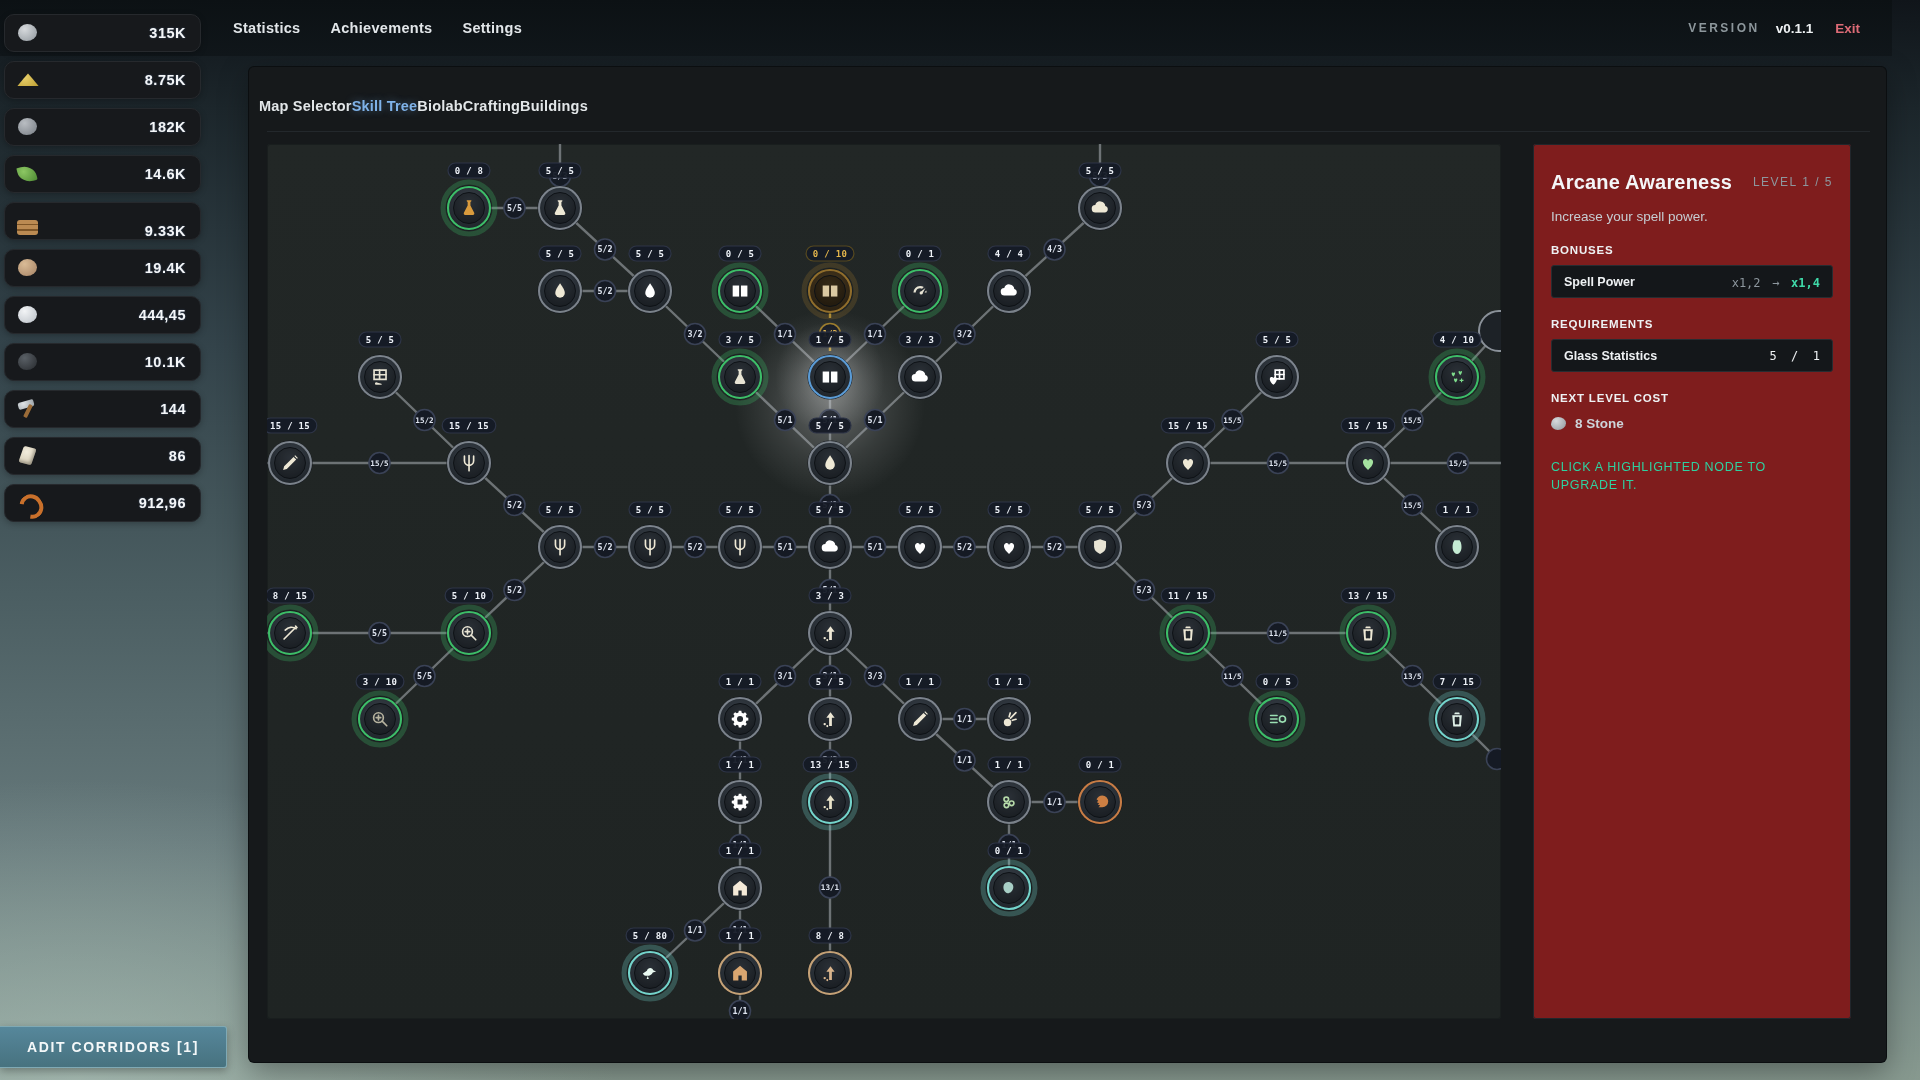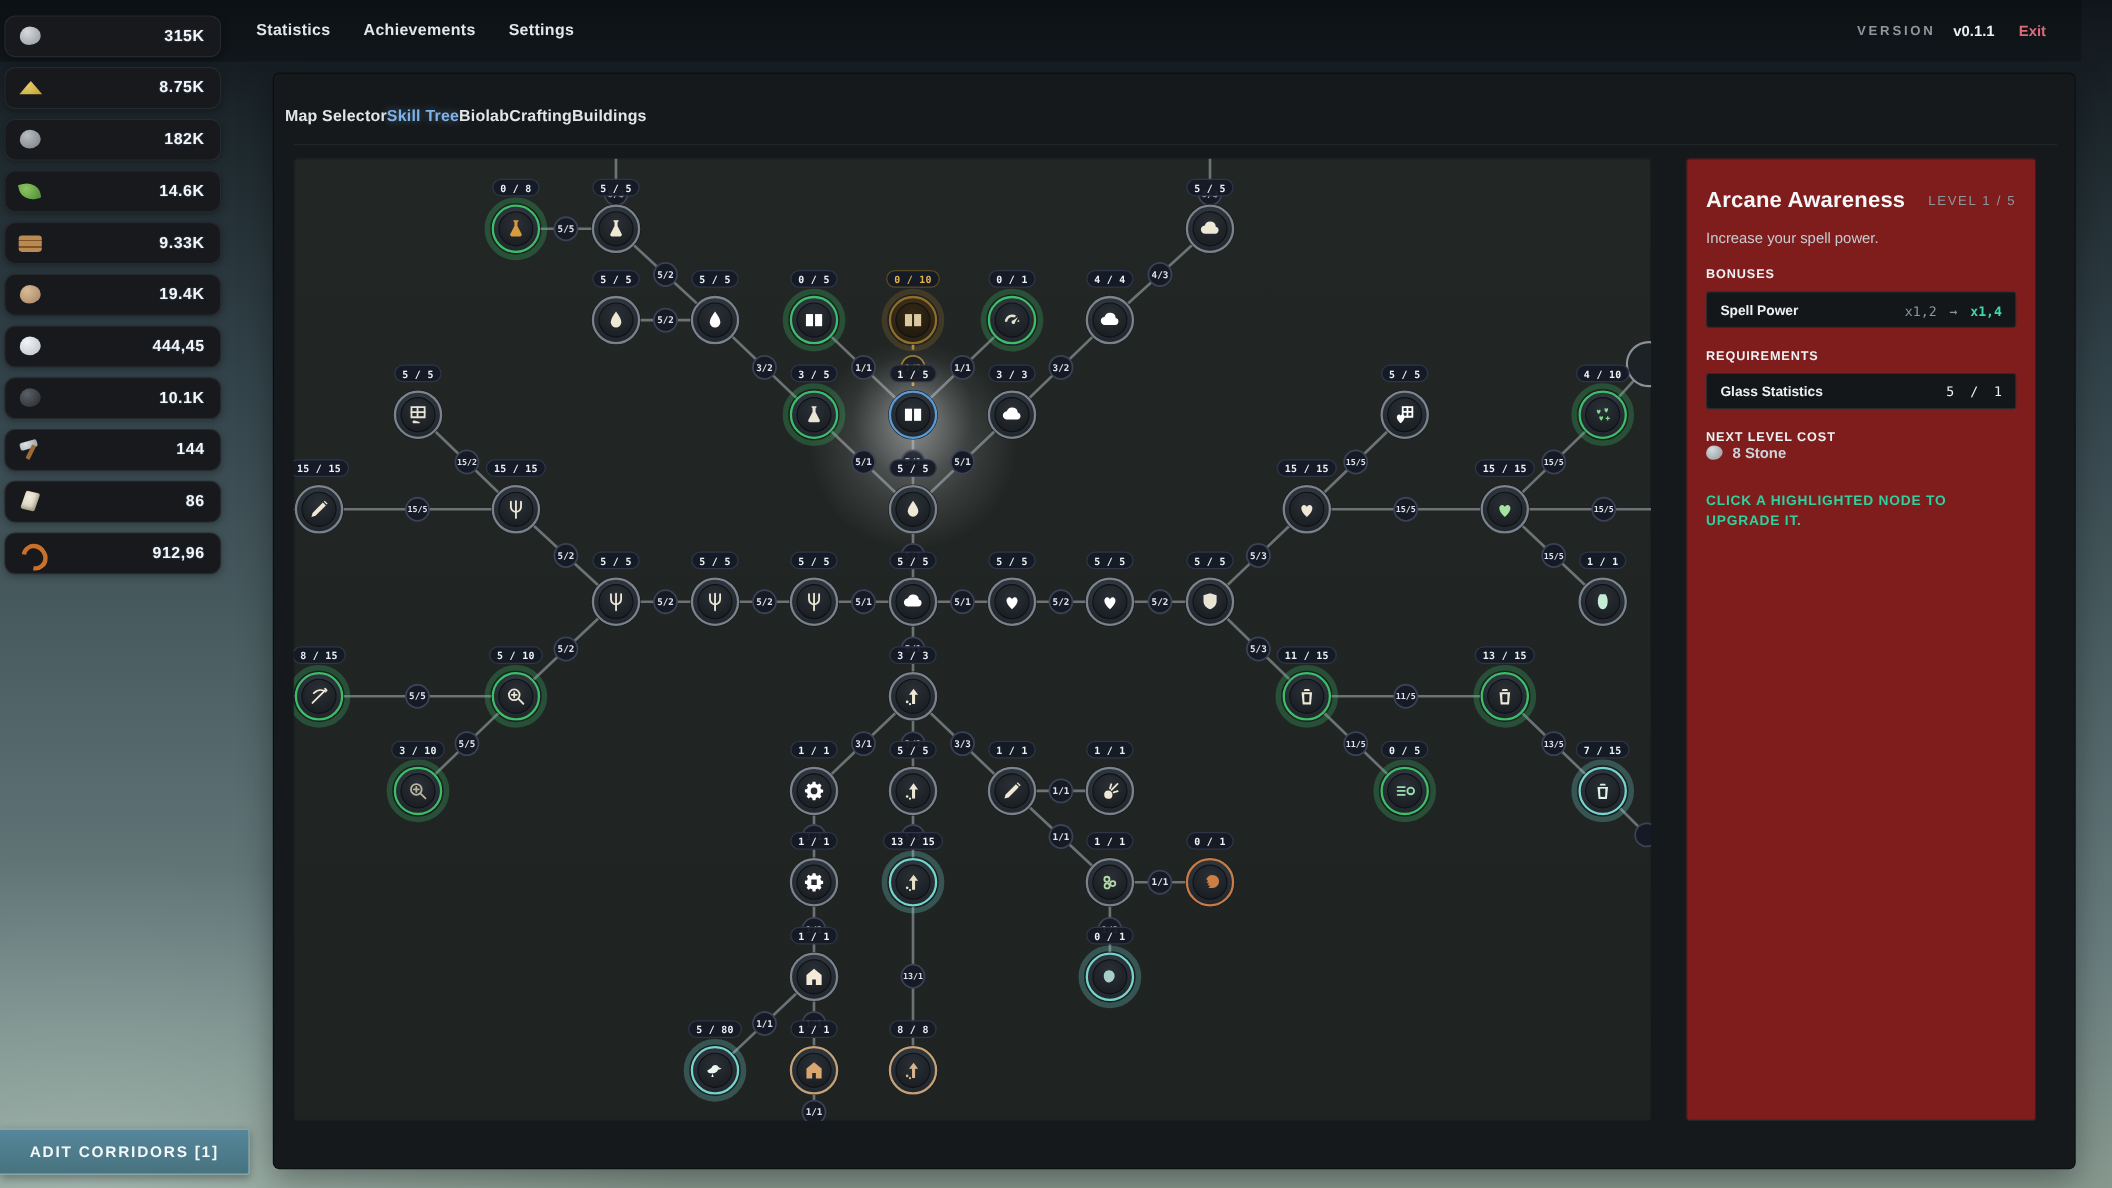--- a/index.html
+++ b/index.html
@@ -57,25 +57,25 @@
   .rp-desc{margin-top:15px;color:#c6cdd2;font-size:13.5px}
   .rp-sec{margin-top:20px;color:#eef1f3;font-size:11.5px;font-weight:bold;letter-spacing:.8px}
   .rp-row{margin-top:9px;background:#14171a;border:1px solid #272c31;border-radius:3px;height:31px;
     display:flex;align-items:center;justify-content:space-between;padding:0 12px}
   .rp-row-label{color:#eef1f3;font-size:12.5px;font-weight:bold}
   .mono{font-family:"DejaVu Sans Mono",monospace}
   .bonus-from{color:#8d979e;font-size:12px}
   .bonus-arrow{color:#8d979e;font-size:12px;margin:0 2px}
   .bonus-to{color:#3fd9a8;font-size:12px;font-weight:bold}
   .req-val{color:#eef1f3;font-size:12px}
-  .cost-row{display:flex;align-items:center;gap:9px}
+  .cost-row{margin-top:12px;display:flex;align-items:center;gap:9px}
   .cost-icon{width:15px;height:13px;border-radius:48% 52% 55% 45%/55% 48% 52% 45%;
     background:radial-gradient(circle at 35% 30%,#d7dadd,#8f969c)}
   .cost-text{color:#cdd4d9;font-size:13.5px;font-weight:bold}
-  .rp-note{margin-top:28px;color:#2fd1a0;font-size:12.5px;font-weight:bold;letter-spacing:.7px;width:250px;line-height:1.4}
+  .rp-note{margin-top:28px;color:#2fd1a0;font-size:12.5px;font-weight:normal;letter-spacing:.7px;width:250px;line-height:1.4}
   
   .adit-btn{position:absolute;left:0;top:1026px;width:226px;height:40px;z-index:6;
     background:linear-gradient(#56879b,#47727f);border:1px solid #7fa9b4;border-left:none;border-radius:0 3px 3px 0;
     display:flex;align-items:center;justify-content:center;color:#f4f8f9;font-size:14px;font-weight:bold;letter-spacing:1.6px;
     box-shadow:0 3px 8px rgba(0,0,0,.3)}
 </style>
 </head>
 <body>
 
 <div class="header">
@@ -109,21 +109,21 @@
         <i class="shape-blob" style="background:radial-gradient(circle at 35% 30%, #b9bdc2, #777d84)"></i>
       </span>
       <span class="res-value">182K</span>
     </div>
     <div class="res-pill" style="top: 155px;">
       <span class="res-icon">
         <i class="shape-leaf" style="background:radial-gradient(circle at 35% 30%, #8cc763, #4e8a33)"></i>
       </span>
       <span class="res-value">14.6K</span>
     </div>
-    <div class="res-pill" style="top: 202px;">
+    <div class="res-pill" style="top: 202px; align-items: flex-end;">
       <span class="res-icon">
         <i class="shape-wood"></i>
       </span>
       <span class="res-value">9.33K</span>
     </div>
     <div class="res-pill" style="top: 249px;">
       <span class="res-icon">
         <i class="shape-blob" style="background:radial-gradient(circle at 35% 30%, #d9bb96, #a58264)"></i>
       </span>
       <span class="res-value">19.4K</span>

